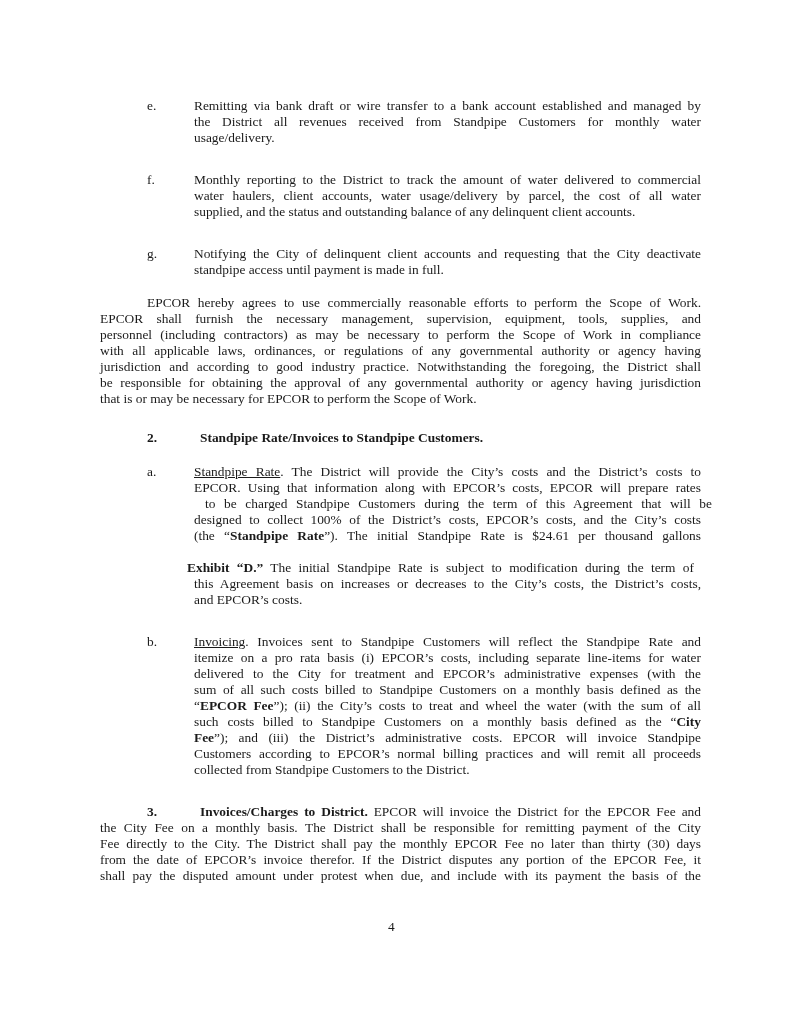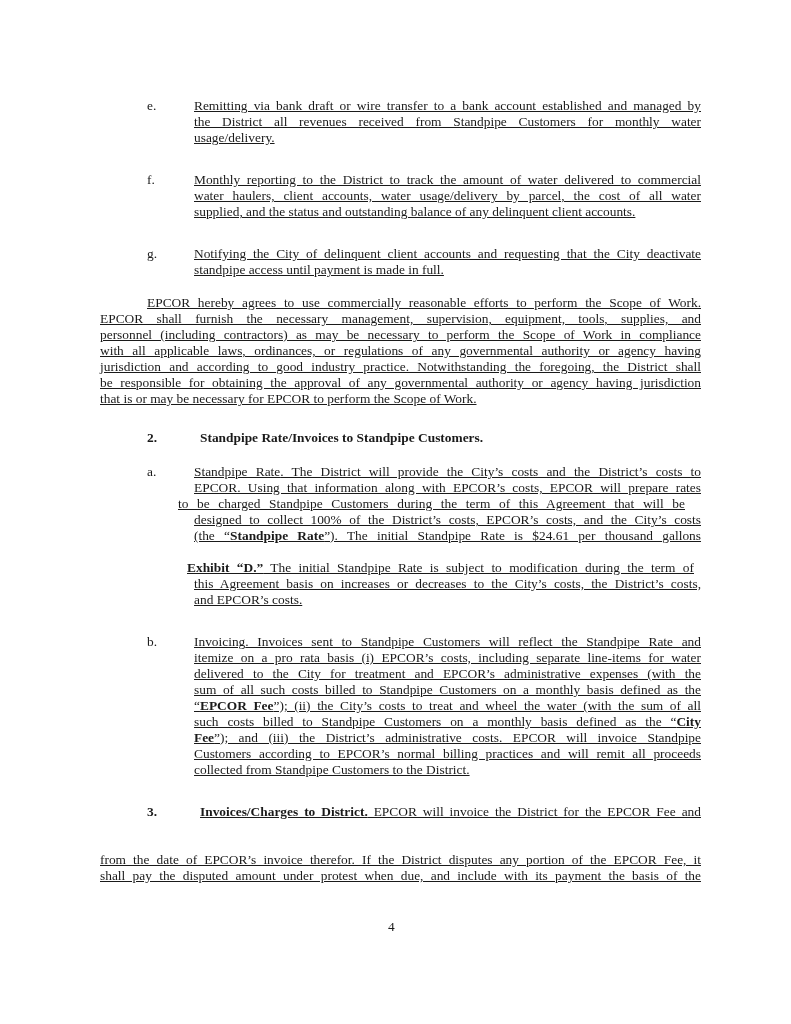--- a/index.html
+++ b/index.html
@@ -4,21 +4,21 @@
 <style>
   html, body { margin: 0; padding: 0; background: #ffffff; }
   body {
     width: 791px; height: 1024px; position: relative; overflow: hidden;
     font-family: "Liberation Serif", "DejaVu Serif", serif;
     color: #1a1a1a;
     font-size: 13.4px;
   }
   .page { position: absolute; left: 0; top: 0; width: 791px; height: 1024px; }
   .line {
-    position: absolute; white-space: nowrap; line-height: 16px; text-decoration: underline;
+    position: absolute; white-space: nowrap; line-height: 16px;
   }
   .just { text-align: justify; text-align-last: justify; }
   .lbl { position: absolute; line-height: 16px; }
   .b { font-weight: bold; }
   .u { text-decoration: underline; }
   .pageno { position: absolute; left: 388px; top: 919px; line-height: 16px; }
 </style>
 </head>
 <body>
 
@@ -45,37 +45,39 @@
   <div class="line just" style="left:100px;top:359px;width:601px">jurisdiction and according to good industry practice. Notwithstanding the foregoing, the District shall</div>
   <div class="line just" style="left:100px;top:375px;width:601px">be responsible for obtaining the approval of any governmental authority or agency having jurisdiction</div>
   <div class="line" style="left:100px;top:391px">that is or may be necessary for EPCOR to perform the Scope of Work.</div>
 
   <span class="lbl b" style="left:147px;top:430px">2.</span>
   <span class="lbl b" style="left:200px;top:430px">Standpipe Rate/Invoices to Standpipe Customers.</span>
 
   <span class="lbl" style="left:147px;top:464px">a.</span>
   <div class="line just" style="left:194px;top:464px;width:507px"><span class="u">Standpipe Rate</span><span>. The District will provide the City’s costs and the District’s costs to</span></div>
   <div class="line just" style="left:194px;top:480px;width:507px">EPCOR. Using that information along with EPCOR’s costs, EPCOR will prepare rates</div>
-  <div class="line just" style="left:178px;top:496px;width:507px">to be charged Standpipe Customers during the term of this Agreement that will be</div>
+  <div class="line just" style="left:205px;top:496px;width:507px">to be charged Standpipe Customers during the term of this Agreement that will be</div>
   <div class="line just" style="left:194px;top:512px;width:507px">designed to collect 100% of the District’s costs, EPCOR’s costs, and the City’s costs</div>
   <div class="line just" style="left:194px;top:528px;width:507px"><span>(the “</span><span class="b">Standpipe Rate</span><span>”). The initial Standpipe Rate is $24.61 per thousand gallons</span></div>
   <div class="line just" style="left:187px;top:560px;width:507px"><span class="b">Exhibit “D.”</span><span> The initial Standpipe Rate is subject to modification during the term of</span></div>
   <div class="line just" style="left:194px;top:576px;width:507px">this Agreement basis on increases or decreases to the City’s costs, the District’s costs,</div>
   <div class="line" style="left:194px;top:592px">and EPCOR’s costs.</div>
 
   <span class="lbl" style="left:147px;top:634px">b.</span>
   <div class="line just" style="left:194px;top:650px;width:507px">itemize on a pro rata basis (i) EPCOR’s costs, including separate line-items for water</div>
   <div class="line just" style="left:194px;top:634px;width:507px"><span class="u">Invoicing</span><span>. Invoices sent to Standpipe Customers will reflect the Standpipe Rate and</span></div>
   <div class="line just" style="left:194px;top:666px;width:507px">delivered to the City for treatment and EPCOR’s administrative expenses (with the</div>
   <div class="line just" style="left:194px;top:682px;width:507px">sum of all such costs billed to Standpipe Customers on a monthly basis defined as the</div>
   <div class="line just" style="left:194px;top:698px;width:507px"><span>“</span><span class="b">EPCOR Fee</span><span>”); (ii) the City’s costs to treat and wheel the water (with the sum of all</span></div>
   <div class="line just" style="left:194px;top:714px;width:507px"><span>such costs billed to Standpipe Customers on a monthly basis defined as the “</span><span class="b">City</span></div>
   <div class="line just" style="left:194px;top:730px;width:507px"><span class="b">Fee</span><span>”); and (iii) the District’s administrative costs. EPCOR will invoice Standpipe</span></div>
   <div class="line just" style="left:194px;top:746px;width:507px">Customers according to EPCOR’s normal billing practices and will remit all proceeds</div>
   <div class="line" style="left:194px;top:762px">collected from Standpipe Customers to the District.</div>
 
   <span class="lbl b" style="left:147px;top:804px">3.</span>
   <div class="line just" style="left:200px;top:804px;width:501px"><span class="b">Invoices/Charges to District.</span><span> EPCOR will invoice the District for the EPCOR Fee and</span></div>
+  <div class="line just" style="left:100px;top:820px;width:601px">the City Fee on a monthly basis. The District shall be responsible for remitting payment of the City</div>
+  <div class="line just" style="left:100px;top:836px;width:601px">Fee directly to the City. The District shall pay the monthly EPCOR Fee no later than thirty (30) days</div>
   <div class="line just" style="left:100px;top:852px;width:601px">from the date of EPCOR’s invoice therefor. If the District disputes any portion of the EPCOR Fee, it</div>
   <div class="line just" style="left:100px;top:868px;width:601px">shall pay the disputed amount under protest when due, and include with its payment the basis of the</div>
 
   <div class="pageno">4</div>
 </div>
 
 </body></html>

